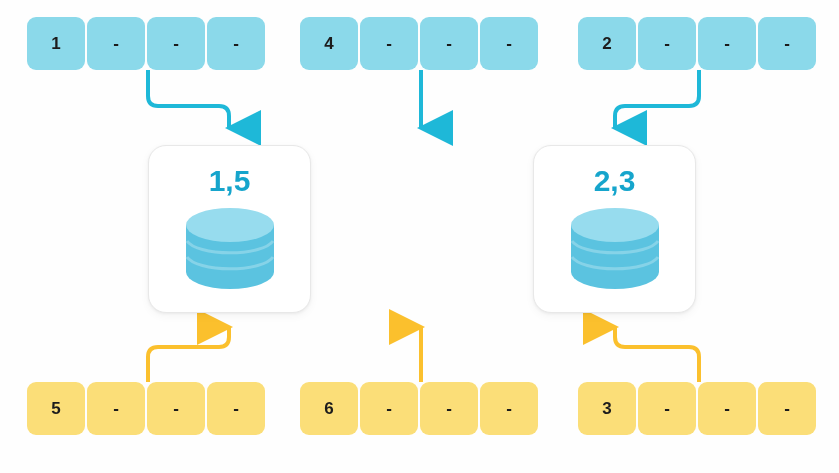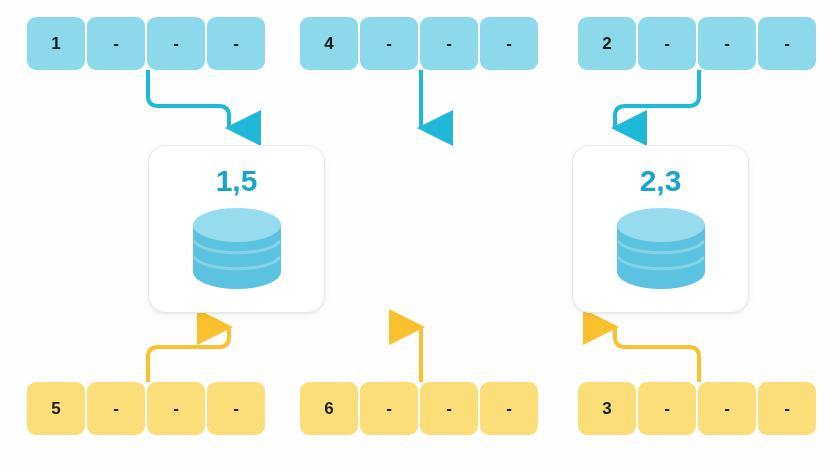--- a/index.html
+++ b/index.html
@@ -34,21 +34,21 @@
     color: #1c1c1c;
     box-sizing: border-box;
     user-select: none;
   }
   .cell.blue  { background: #8BD9EA; }
   .cell.yellow{ background: #FBDE78; }
 
   
   .node-card {
     position: absolute;
-    width: 177px;
+    width: 163px;
     height: 168px;
     background: #ffffff;
     border: 1px solid #e8e8e8;
     border-radius: 18px;
     box-shadow: 0 1px 3px rgba(0,0,0,0.055), 0 3px 10px rgba(0,0,0,0.045);
     display: flex;
     flex-direction: column;
     align-items: center;
     box-sizing: border-box;
   }
@@ -132,21 +132,21 @@
       <svg width="96" height="82" viewBox="0 0 96 82" xmlns="http://www.w3.org/2000/svg">
         <path d="M4,17 L4,64 a44,17 0 0 0 88,0 L92,17 Z" fill="#5BC3E0"></path>
         <ellipse cx="48" cy="17" rx="44" ry="17" fill="#97DCEE"></ellipse>
         <path d="M5,33 a44,15 0 0 0 86,0" fill="none" stroke="#86D3E8" stroke-width="3"></path>
         <path d="M5,49 a44,15 0 0 0 86,0" fill="none" stroke="#86D3E8" stroke-width="3"></path>
       </svg>
     </div>
   </div>
 
 
-  <div class="node-card" style="left:533px; top:145px;margin-left:39px;">
+  <div class="node-card" style="left:533px; top:145px;">
     <div class="node-label">2,3</div>
     <div class="db-icon">
       <svg width="96" height="82" viewBox="0 0 96 82" xmlns="http://www.w3.org/2000/svg">
         <path d="M4,17 L4,64 a44,17 0 0 0 88,0 L92,17 Z" fill="#5BC3E0"></path>
         <ellipse cx="48" cy="17" rx="44" ry="17" fill="#97DCEE"></ellipse>
         <path d="M5,33 a44,15 0 0 0 86,0" fill="none" stroke="#86D3E8" stroke-width="3"></path>
         <path d="M5,49 a44,15 0 0 0 86,0" fill="none" stroke="#86D3E8" stroke-width="3"></path>
       </svg>
     </div>
   </div>

